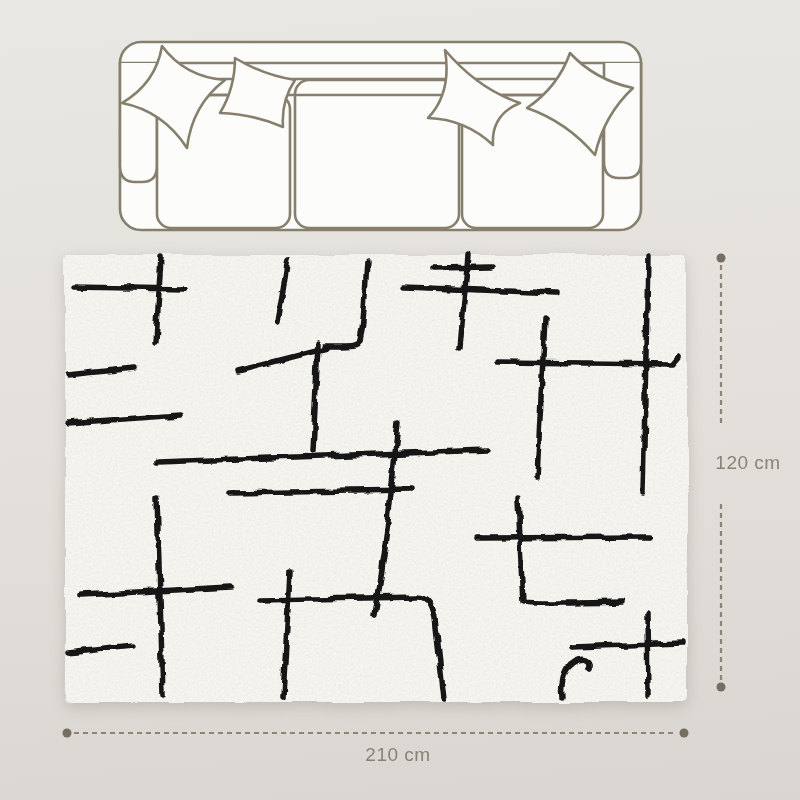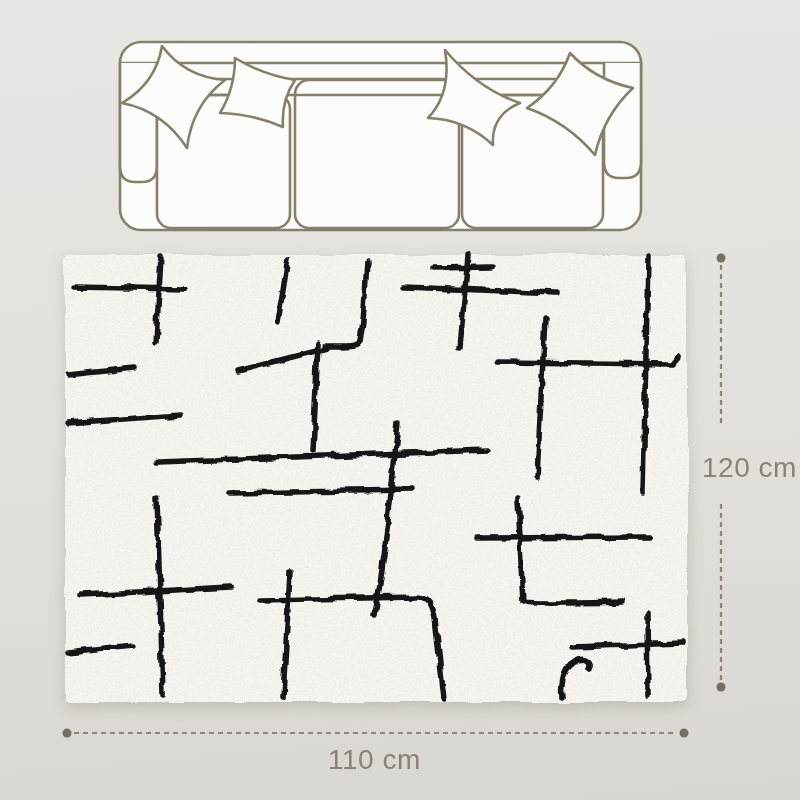--- a/index.html
+++ b/index.html
@@ -24,22 +24,22 @@
   .abs{position:absolute;}
   .sofa-svg{left:118px;top:39px;width:526px;height:194px;}
   .sofa-svg *{stroke:var(--line-art);stroke-width:2.6;fill:none;stroke-linejoin:round;stroke-linecap:round;}
   .sofa-svg .filled{fill:var(--illustration-fill);}
   .rug-svg{left:60px;top:250px;width:632px;height:458px;filter:drop-shadow(0 4px 7px rgba(100,95,85,0.25));}
   .rug-svg .pattern{stroke:var(--rug-pattern);stroke-width:5.5;fill:none;stroke-linecap:round;stroke-linejoin:round;}
   .dim-svg line{stroke:var(--dimension-line);stroke-width:2.2;stroke-dasharray:5 4;}
   .dim-svg circle{fill:var(--dimension-dot);stroke:none;}
   .dim-label{
     color:var(--dimension-text);
-    font-size:28px;font-weight:400;letter-spacing:0.5px;
-    white-space:nowrap;
+    font-size:19px;font-weight:400;letter-spacing:0.5px;
+    text-align:center;white-space:nowrap;
   }
   .dim-label-h{left:328px;top:744px;width:140px;}
   .dim-label-v{left:702px;top:452px;width:92px;}
   .dim-v-svg{left:714px;top:250px;width:14px;height:448px;}
   .dim-h-svg{left:60px;top:726px;width:632px;height:14px;}
 </style>
 </head>
 <body>
 
 <div class="scene">
@@ -117,15 +117,15 @@
     <line x1="7" y1="254" x2="7" y2="430"></line>
     <circle cx="7" cy="437" r="4.5"></circle>
   </svg>
   <div class="abs dim-label dim-label-v">120 cm</div>
 
   <svg class="abs dim-svg dim-h-svg" viewBox="0 0 632 14">
     <circle cx="7" cy="7" r="4.5"></circle>
     <line x1="14" y1="7" x2="617" y2="7"></line>
     <circle cx="624" cy="7" r="4.5"></circle>
   </svg>
-  <div class="abs dim-label dim-label-h">110 cm</div>
+  <div class="abs dim-label dim-label-h">210 cm</div>
 
 </div>
 
 </body></html>

